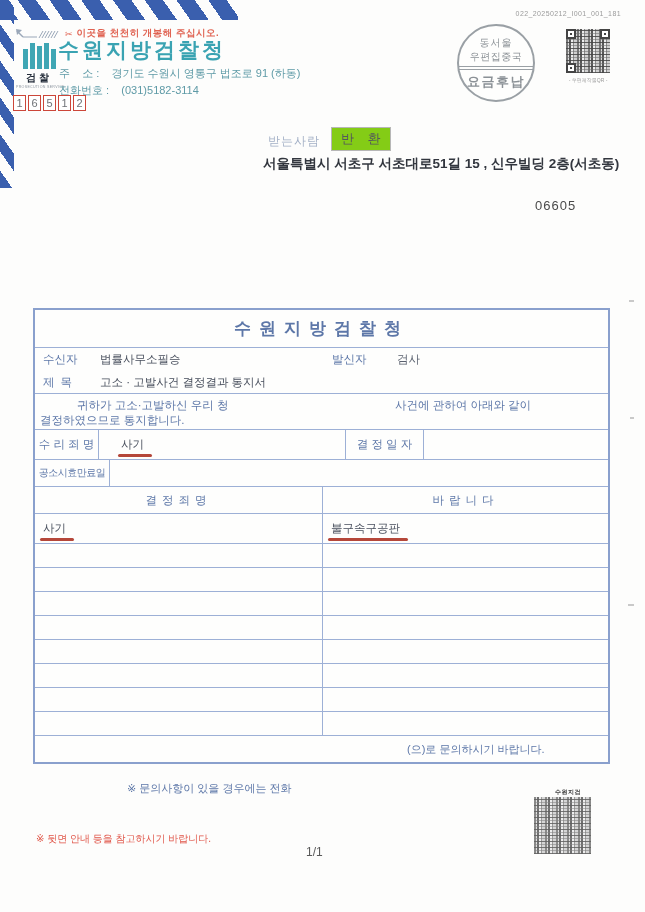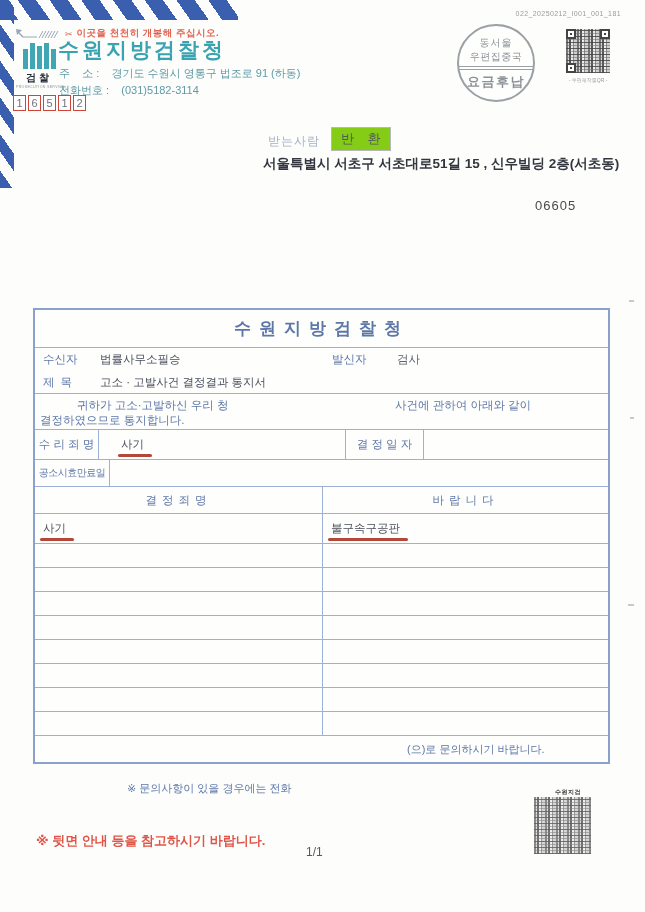--- a/index.html
+++ b/index.html
@@ -137,21 +137,21 @@
   .row-footer { height:26px; display:block; border-bottom:none; }
   .row-footer span { position:absolute; top:6px; color:#5d77a8; font-size:11px; }
   .row-footer .f1 { left:92px;margin-top:39px; }
   .row-footer .f2 { left:372px; }
 
   .red-underline { position:relative; }
   .red-underline::after { content:''; position:absolute; left:-3px; right:-8px; bottom:-5px;
     height:3px; background:#b5473a; border-radius:2px; }
 
   
-  .back-note { position:absolute; left:36px; top:832px; font-size:13px; font-weight:bold; color:#e05548; }
+  .back-note { position:absolute; left:36px; top:832px; font-size:10px; font-weight:normal; color:#e05548; }
   .page-number { position:absolute; left:306px; top:845px; font-size:12px; color:#5a5a5a; }
   .barcode-label { position:absolute; left:545px; top:788px; width:46px; text-align:center;
     font-size:6px; font-weight:bold; color:#3a3a3a; letter-spacing:0.5px; }
   .barcode-block { position:absolute; left:534px; top:797px; width:57px; height:57px; opacity:.85; }
 </style>
 </head>
 <body>
 
 <div id="canvas">
 

